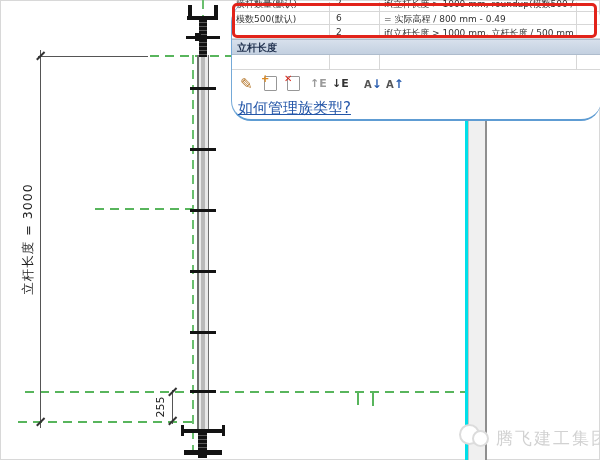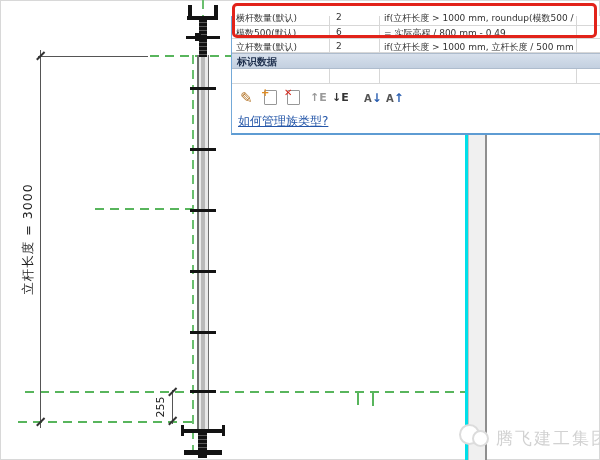--- a/index.html
+++ b/index.html
@@ -26,39 +26,39 @@
 
   
   .cyan{background:#00dfe9;z-index:2;}
   .wall{background:#f0f0f0;border-left:1px solid #c4c4c4;border-right:2px solid #8f8f8f;z-index:2;}
 
   
   .wm-text{color:#d2d2d2;font-size:17px;letter-spacing:2px;z-index:3;white-space:nowrap;}
   .wm-circle{border:2px solid #dcdcdc;border-radius:50%;z-index:3;background:#fff;}
 
   
-  #panel{left:231px;top:16px;width:369px;height:117px;background:#fff;
-         border-left:1.5px solid #74a9d8;border-bottom:2.5px solid #5e9cd3;z-index:10;}
+  #panel{left:231px;top:2px;width:369px;height:117px;background:#fff;
+         border-left:1.5px solid #74a9d8;border-bottom:2.5px solid #5e9cd3;z-index:10;border-radius:20px;}
   .grid-h{position:absolute;left:0;width:100%;height:1px;background:#d7d7d7;}
   .grid-v{position:absolute;top:0;width:1px;height:68px;background:#d7d7d7;}
   .cell{position:absolute;font-size:9px;color:#333;white-space:nowrap;overflow:hidden;}
   .sect-hdr{position:absolute;left:0;top:37px;width:100%;height:16px;
             background:linear-gradient(180deg,#d7e0ec,#c3d0e0);border-top:1px solid #aebccd;
             border-bottom:1px solid #aebccd;font-size:10px;font-weight:bold;color:#1e2f4d;
             line-height:16px;padding-left:5px;box-sizing:border-box;}
   .tbicon{position:absolute;top:74px;height:16px;font-size:12px;line-height:16px;cursor:default;}
   .page{position:relative;width:11px;height:13px;background:#fff;border:1px solid #979797;border-radius:1px;}
   .page .mark{position:absolute;left:-4px;top:-6px;font-size:10px;font-weight:bold;}
   .mark-plus{color:#e08a1e;}
   .mark-x{color:#d92b1f;}
   .arrow-blue{color:#2b5fb0;font-weight:bold;}
   .letter{color:#555;font-weight:bold;font-size:10px;}
   .gray-ico{color:#9a9a9a;font-weight:bold;font-size:11px;}
   .dark-ico{color:#333;font-weight:bold;font-size:11px;}
-  #help-link{position:absolute;left:6px;top:97px;font-size:12px;color:#2456a8;
+  #help-link{position:absolute;left:6px;top:97px;font-size:15px;color:#2456a8;
              text-decoration:underline;cursor:pointer;text-align:right;}
 
   
   #redbox{left:232px;top:3px;width:359px;height:29px;border:3.5px solid #e2231a;
           border-radius:5px;z-index:50;}
 </style>
 </head>
 <body>
 
 <div id="stage">
@@ -129,25 +129,24 @@
     <div class="grid-h" style="top:67px;"></div>
 
     <div class="cell" style="left:4px;top:-4px;width:92px;">横杆数量(默认)</div>
     <div class="cell" style="left:104px;top:-4px;width:40px;">2</div>
     <div class="cell" style="left:152px;top:-4px;width:190px;">if(立杆长度 &gt; 1000 mm, roundup(模数500 / 3), 2)</div>
 
     <div class="cell" style="left:4px;top:11px;width:116px;">模数500(默认)</div>
     <div class="cell" style="left:104px;top:11px;width:40px;">6</div>
     <div class="cell" style="left:152px;top:11px;width:190px;">= 实际高程 / 800 mm - 0.49</div>
 
-    <div class="cell" style="left:4px;top:25px;width:92px;">立杆数量(默认)</div>
     <div class="cell" style="left:104px;top:25px;width:40px;">2</div>
     <div class="cell" style="left:152px;top:25px;width:190px;">if(立杆长度 &gt; 1000 mm, 立杆长度 / 500 mm, 2)</div>
 
-    <div class="sect-hdr">标识数据</div>
+    <div class="sect-hdr">立杆长度</div>
 
     <div class="tbicon" style="left:8px;color:#b5762a;font-size:15px;">✎</div>
     <div class="tbicon" style="left:32px;">
       <div class="page">
         <span class="mark mark-plus">+</span>
       </div>
     </div>
     <div class="tbicon" style="left:55px;">
       <div class="page">
         <span class="mark mark-x">✕</span>

